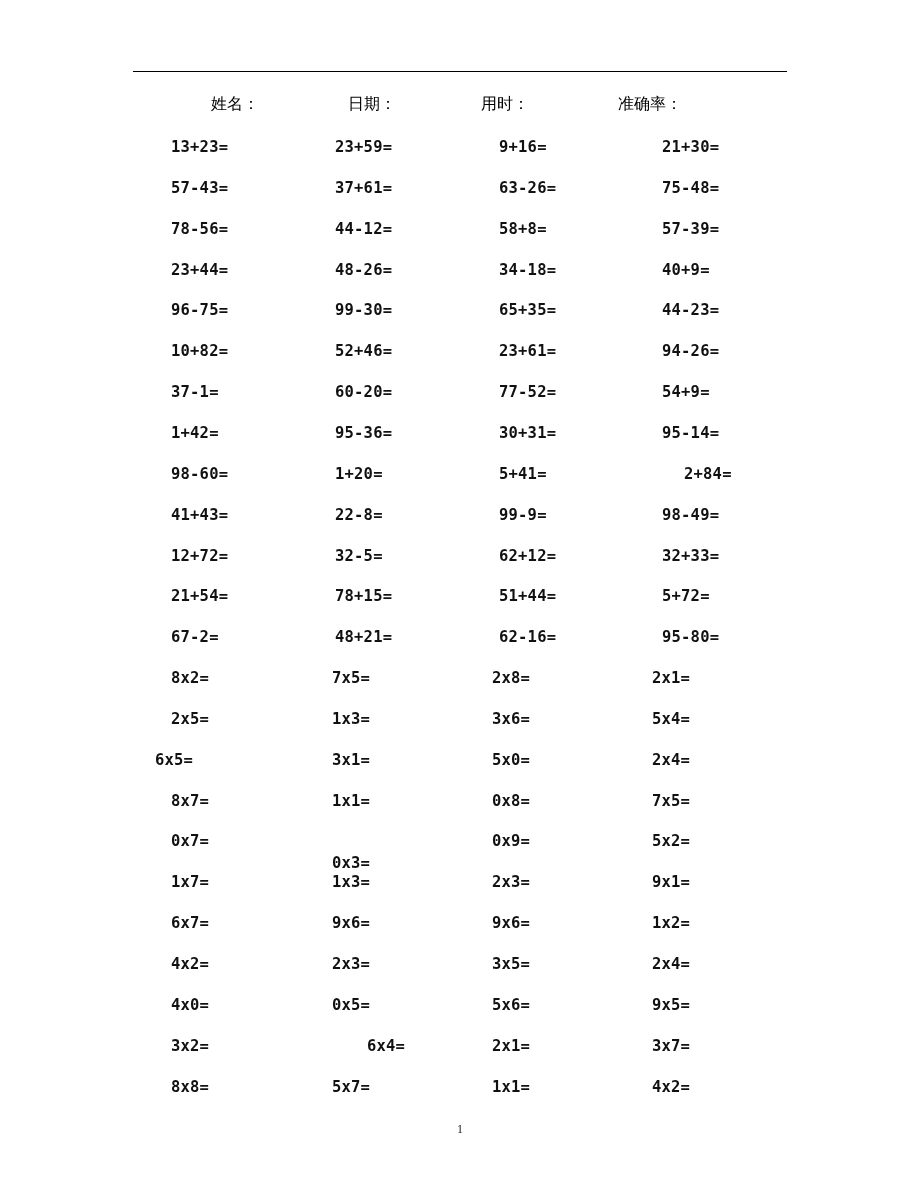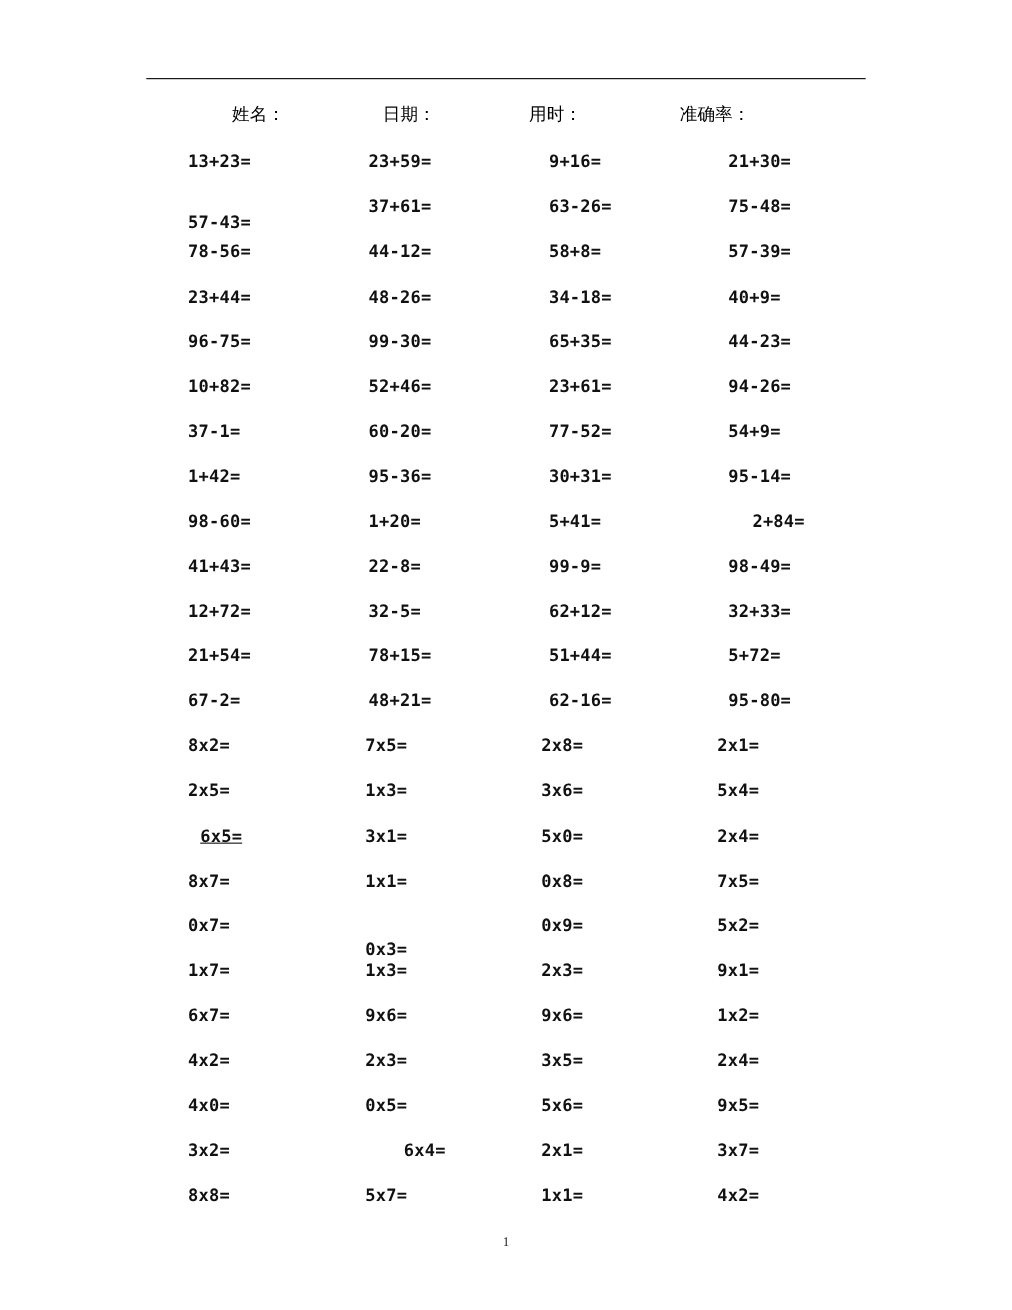--- a/index.html
+++ b/index.html
@@ -21,21 +21,21 @@
   <span class="hdr" style="left:308px">日期：</span>
   <span class="hdr" style="left:441px">用时：</span>
   <span class="hdr" style="left:578px">准确率：</span>
 </div>
 
 <div class="grid" id="grid">
     <span class="prob" style="left: 171px; top: 138px;">13+23=</span>
     <span class="prob" style="left: 335px; top: 138px;">23+59=</span>
     <span class="prob" style="left: 499px; top: 138px;">9+16=</span>
     <span class="prob" style="left: 662px; top: 138px;">21+30=</span>
-    <span class="prob" style="left: 171px; top: 178.85px; margin-top: 14px;">57-43=</span>
+    <span class="prob" style="left: 171px; top: 178.85px;">57-43=</span>
     <span class="prob" style="left: 335px; top: 178.85px;">37+61=</span>
     <span class="prob" style="left: 499px; top: 178.85px;">63-26=</span>
     <span class="prob" style="left: 662px; top: 178.85px;">75-48=</span>
     <span class="prob" style="left: 171px; top: 219.7px;">78-56=</span>
     <span class="prob" style="left: 335px; top: 219.7px;">44-12=</span>
     <span class="prob" style="left: 499px; top: 219.7px;">58+8=</span>
     <span class="prob" style="left: 662px; top: 219.7px;">57-39=</span>
     <span class="prob" style="left: 171px; top: 260.55px;">23+44=</span>
     <span class="prob" style="left: 335px; top: 260.55px;">48-26=</span>
     <span class="prob" style="left: 499px; top: 260.55px;">34-18=</span>
@@ -77,21 +77,21 @@
     <span class="prob" style="left: 499px; top: 628.2px;">62-16=</span>
     <span class="prob" style="left: 662px; top: 628.2px;">95-80=</span>
     <span class="prob" style="left: 171px; top: 669.05px;">8x2=</span>
     <span class="prob" style="left: 332px; top: 669.05px;">7x5=</span>
     <span class="prob" style="left: 492px; top: 669.05px;">2x8=</span>
     <span class="prob" style="left: 652px; top: 669.05px;">2x1=</span>
     <span class="prob" style="left: 171px; top: 709.9px;">2x5=</span>
     <span class="prob" style="left: 332px; top: 709.9px;">1x3=</span>
     <span class="prob" style="left: 492px; top: 709.9px;">3x6=</span>
     <span class="prob" style="left: 652px; top: 709.9px;">5x4=</span>
-    <span class="prob" style="left: 182px; top: 750.75px; text-decoration: underline;">6x5=</span>
+    <span class="prob" style="left: 155px; top: 750.75px;">6x5=</span>
     <span class="prob" style="left: 332px; top: 750.75px;">3x1=</span>
     <span class="prob" style="left: 492px; top: 750.75px;">5x0=</span>
     <span class="prob" style="left: 652px; top: 750.75px;">2x4=</span>
     <span class="prob" style="left: 171px; top: 791.6px;">8x7=</span>
     <span class="prob" style="left: 332px; top: 791.6px;">1x1=</span>
     <span class="prob" style="left: 492px; top: 791.6px;">0x8=</span>
     <span class="prob" style="left: 652px; top: 791.6px;">7x5=</span>
     <span class="prob" style="left: 171px; top: 832.45px;">0x7=</span>
     <span class="prob" style="left: 332px; top: 832.45px; margin-top: 22px;">0x3=</span>
     <span class="prob" style="left: 492px; top: 832.45px;">0x9=</span>

